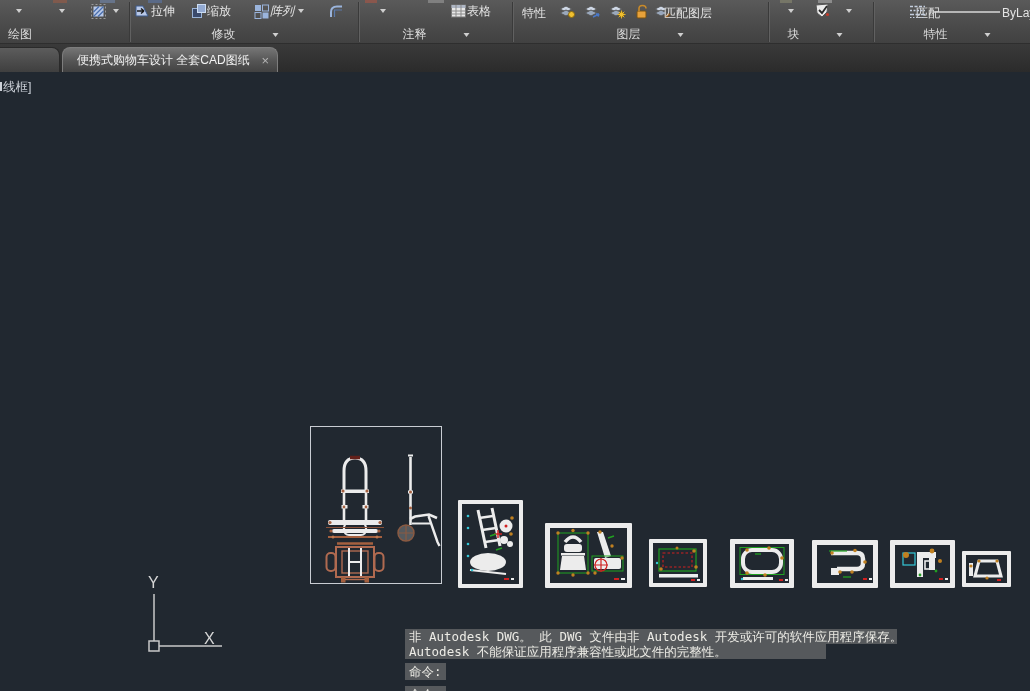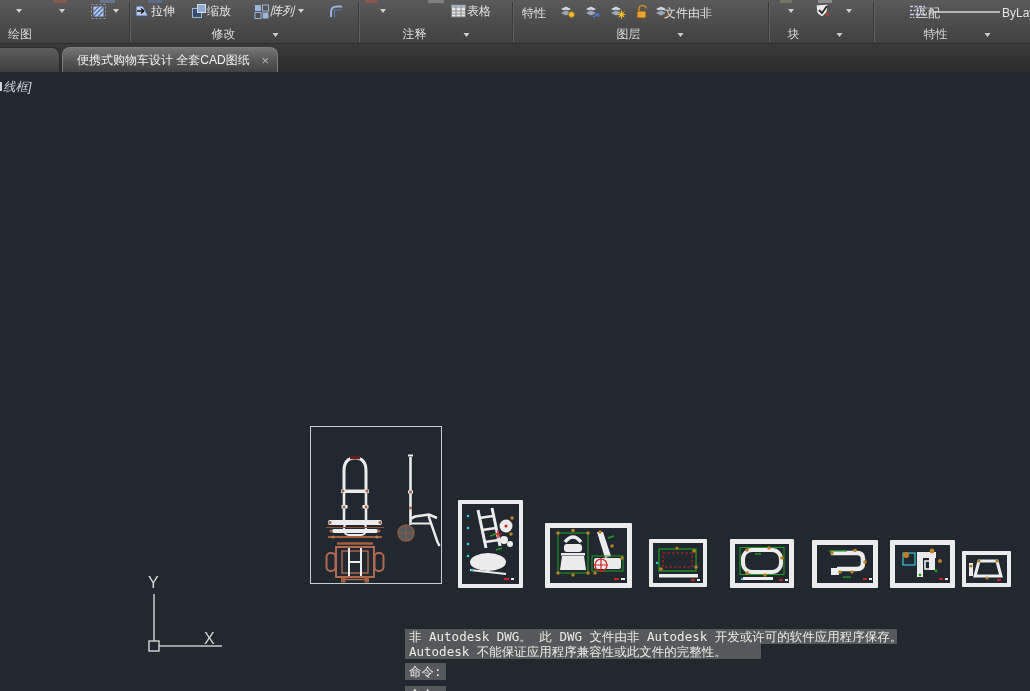--- a/index.html
+++ b/index.html
@@ -157,21 +157,21 @@
       </svg>
     </div>
     <div class="r1" style="left:653px;">
       <svg width="18" height="17" viewBox="0 0 18 17">
         <path d="M2 6 L8 3 L14 6 L8 9 Z" fill="#cfd8e6" stroke="#555"></path>
         <path d="M2 10 L8 7 L14 10 L8 13 Z" fill="#9aa8bc" stroke="#555"></path>
         <path d="M12 13.5 L15.5 10 L17 11.5 L13.5 15 Z" fill="#b07030" stroke="#6a4210"></path>
       </svg>
     </div>
     <div class="r1" style="left:664px;top:3px;">
-      <span>文件由非</span>
+      <span>匹配图层</span>
     </div>
 
     <div class="r1" style="left:788px;">
         <span class="caret"></span>
       </div>
     <div class="r1" style="left:812px;">
       <svg width="20" height="18" viewBox="0 0 20 18">
         <path d="M4 3 L16 2 L15 10 L10 15 L5 11 Z" fill="#ececec" stroke="#555"></path>
         <path d="M7 8 L10 11 L15 4" fill="none" stroke="#2a2a2a" stroke-width="1.8"></path>
         <circle cx="15.5" cy="12.5" r="1.6" fill="#c23a2a"></circle>
@@ -238,21 +238,21 @@
     <div class="tab active">
       <span class="title">便携式购物车设计 全套CAD图纸</span>
       <span class="tab-close">×</span>
     </div>
     <div class="newtab">+</div>
   </div>
 
   <div class="canvas">
 
     <div style="position:absolute;left:0;top:10px;width:2px;height:9px;background:#ccd1d8;"></div>
-    <span class="vplabel" style="left:3px;font-style:italic;">线框]</span>
+    <span class="vplabel" style="left:3px;">线框]</span>
 
     <div class="bigbox">
       <svg width="130" height="156" viewBox="0 0 130 156">
 
         <path d="M33 64 V44 Q33 31 44 31 Q55 31 55 44 V64" fill="none" stroke="#ececec" stroke-width="3"></path>
         <path d="M39 30.5 H49" stroke="#63201a" stroke-width="3.5"></path>
         <rect x="30" y="62.5" width="28" height="3.5" fill="#ececec"></rect>
         <circle cx="32" cy="64" r="1.6" fill="#a5603f"></circle>
           <circle cx="56" cy="64" r="1.6" fill="#a5603f"></circle>
         <path d="M33 66 V93 M55 66 V93" stroke="#ececec" stroke-width="2.6"></path>
@@ -442,19 +442,19 @@
     <svg width="92" height="88" viewBox="0 0 92 88" style="position:absolute;left:140px;top:496px;">
       <text x="8" y="20" font-size="16" fill="#d6d6d6" font-family="inherit">Y</text>
       <path d="M14 26 V73" stroke="#c8c8c8" stroke-width="1.5" fill="none"></path>
       <rect x="9" y="73" width="10" height="10" fill="none" stroke="#c8c8c8" stroke-width="1.5"></rect>
       <path d="M19 78 H82" stroke="#c8c8c8" stroke-width="1.5" fill="none"></path>
       <text x="64" y="76" font-size="16" fill="#d6d6d6" font-family="inherit">X</text>
     </svg>
 
     <div class="cmdwrap">
       <span class="cmdline" style="width:492px;">非 Autodesk DWG。  此 DWG 文件由非 Autodesk 开发或许可的软件应用程序保存。</span>
-      <span class="cmdline" style="width:356px;">Autodesk 不能保证应用程序兼容性或此文件的完整性。</span>
+      <span class="cmdline" style="width:421px;">Autodesk 不能保证应用程序兼容性或此文件的完整性。</span>
     </div>
     <div class="cmd-badge" style="top:591px;">命令:</div>
     <div class="cmd-badge partial" style="top:614px;">命令:</div>
 
   </div>
 </div>
 
 </body></html>

